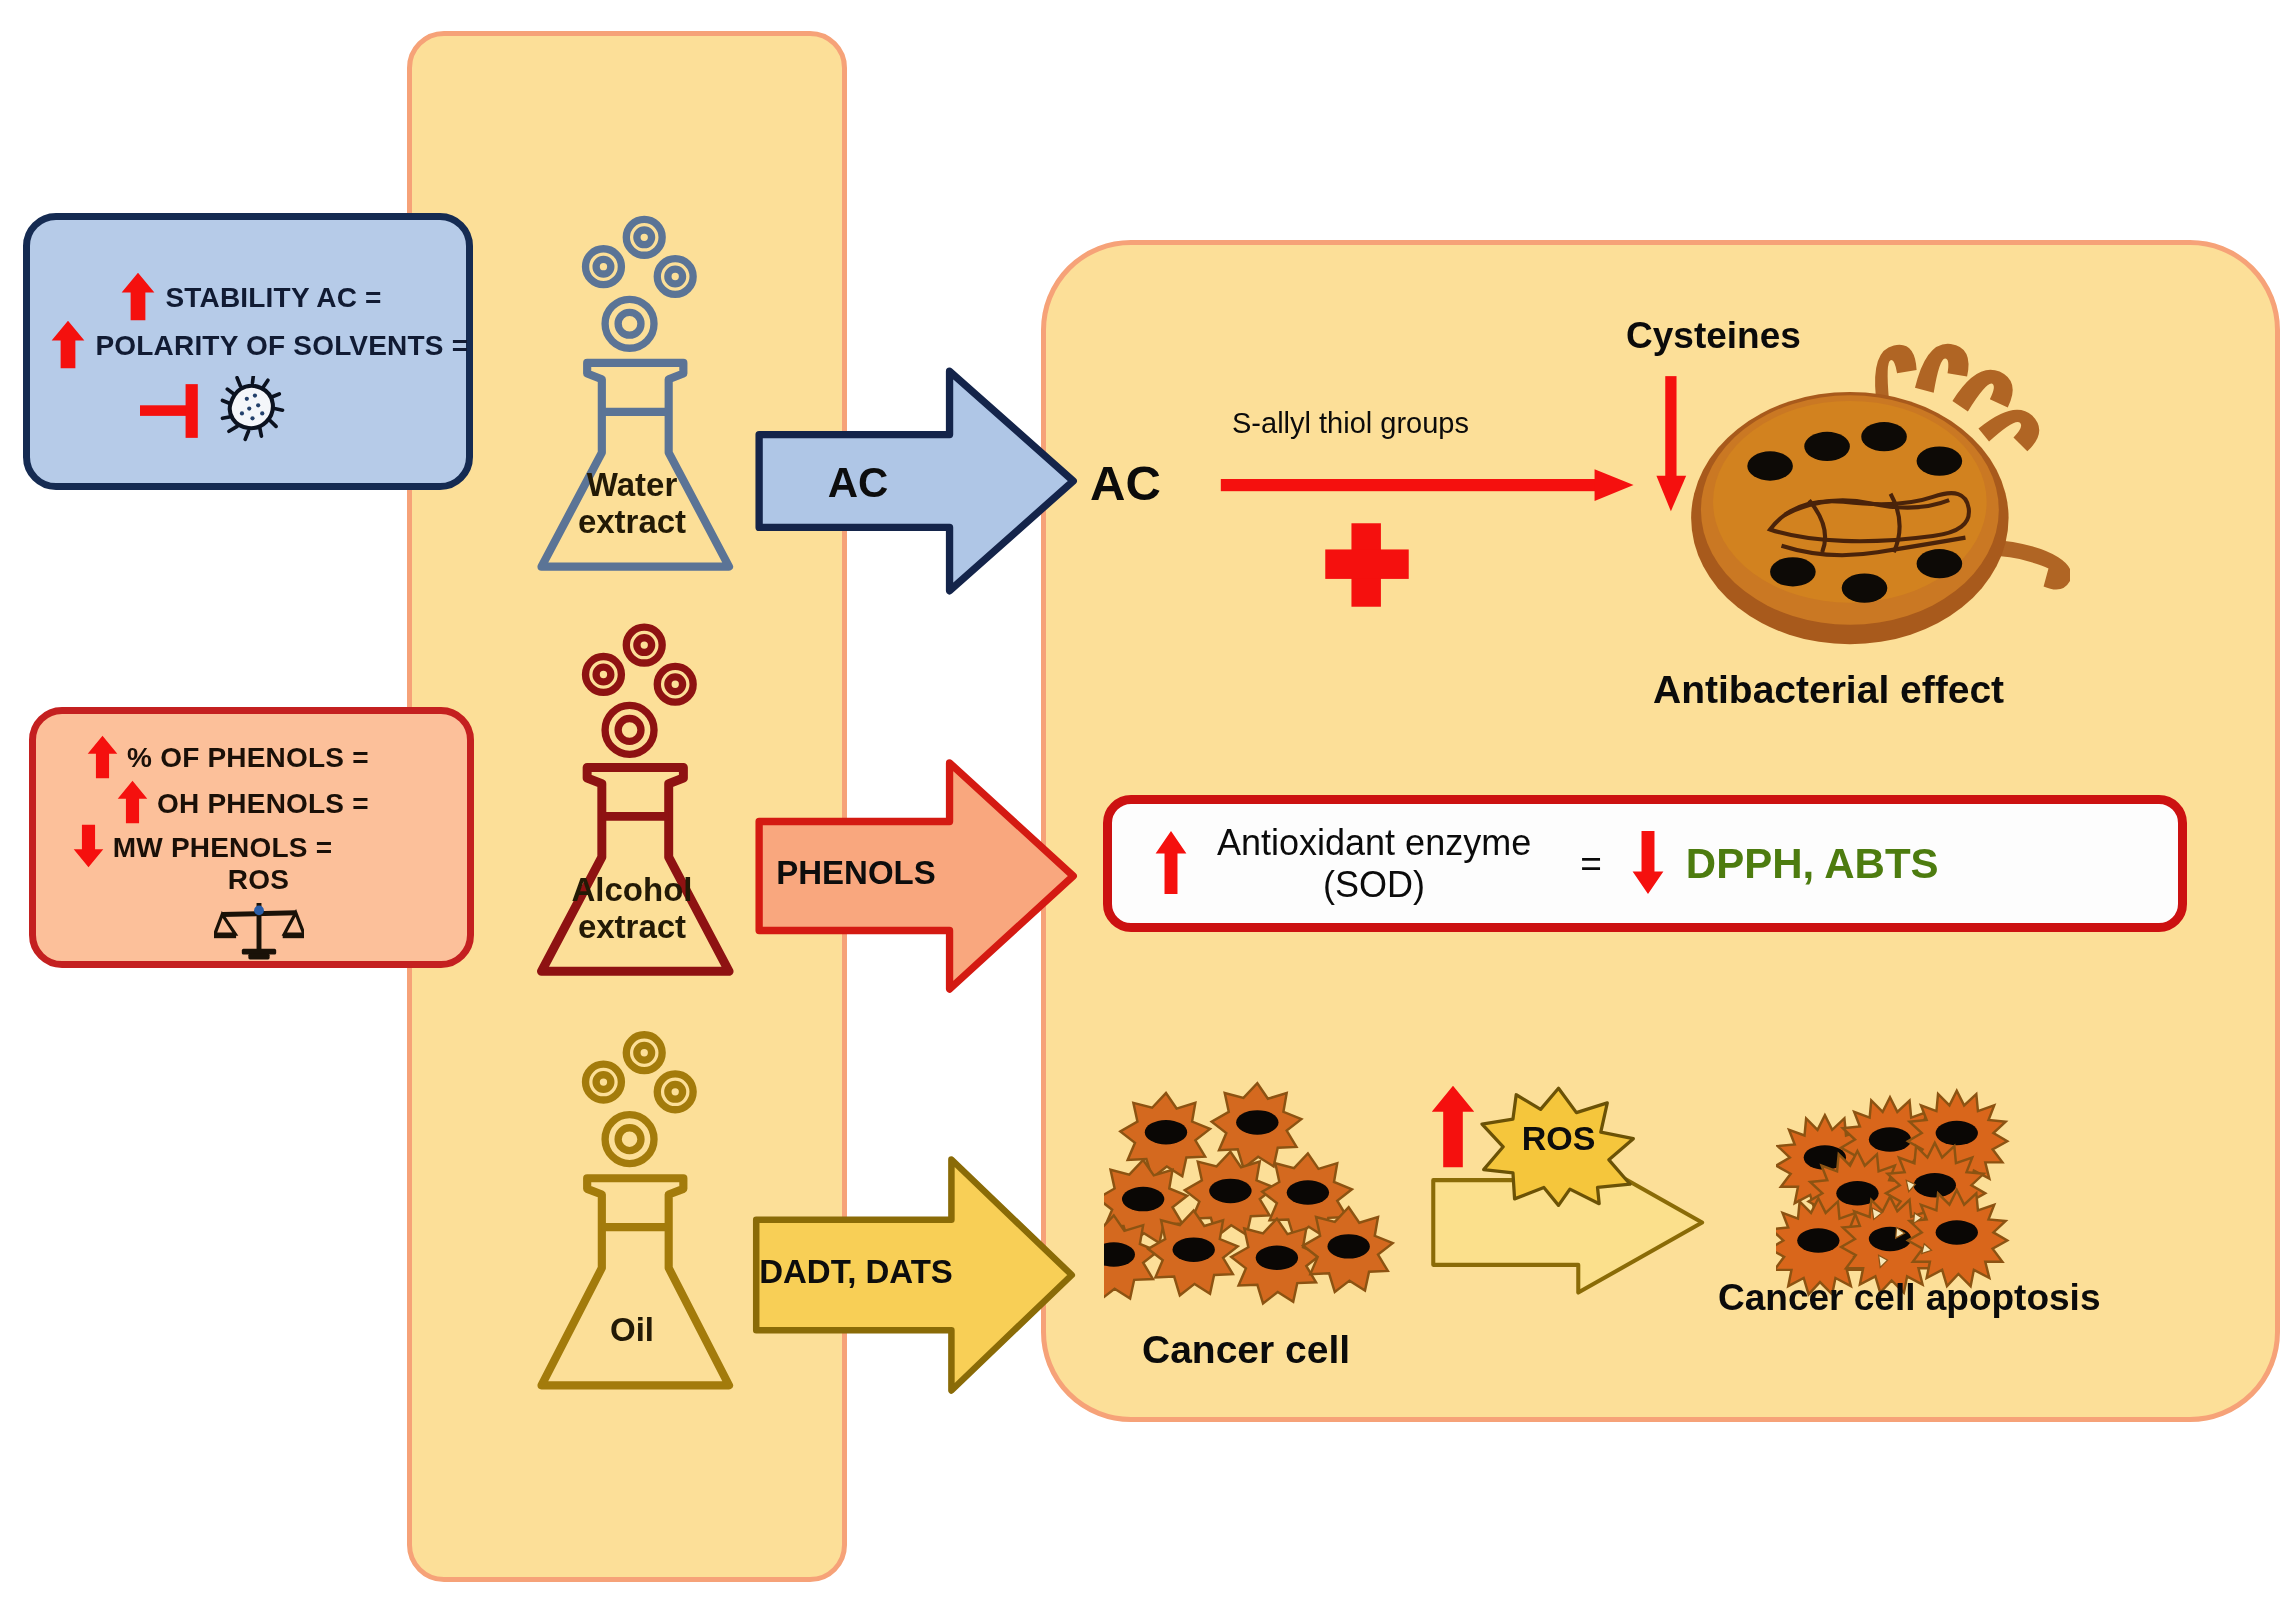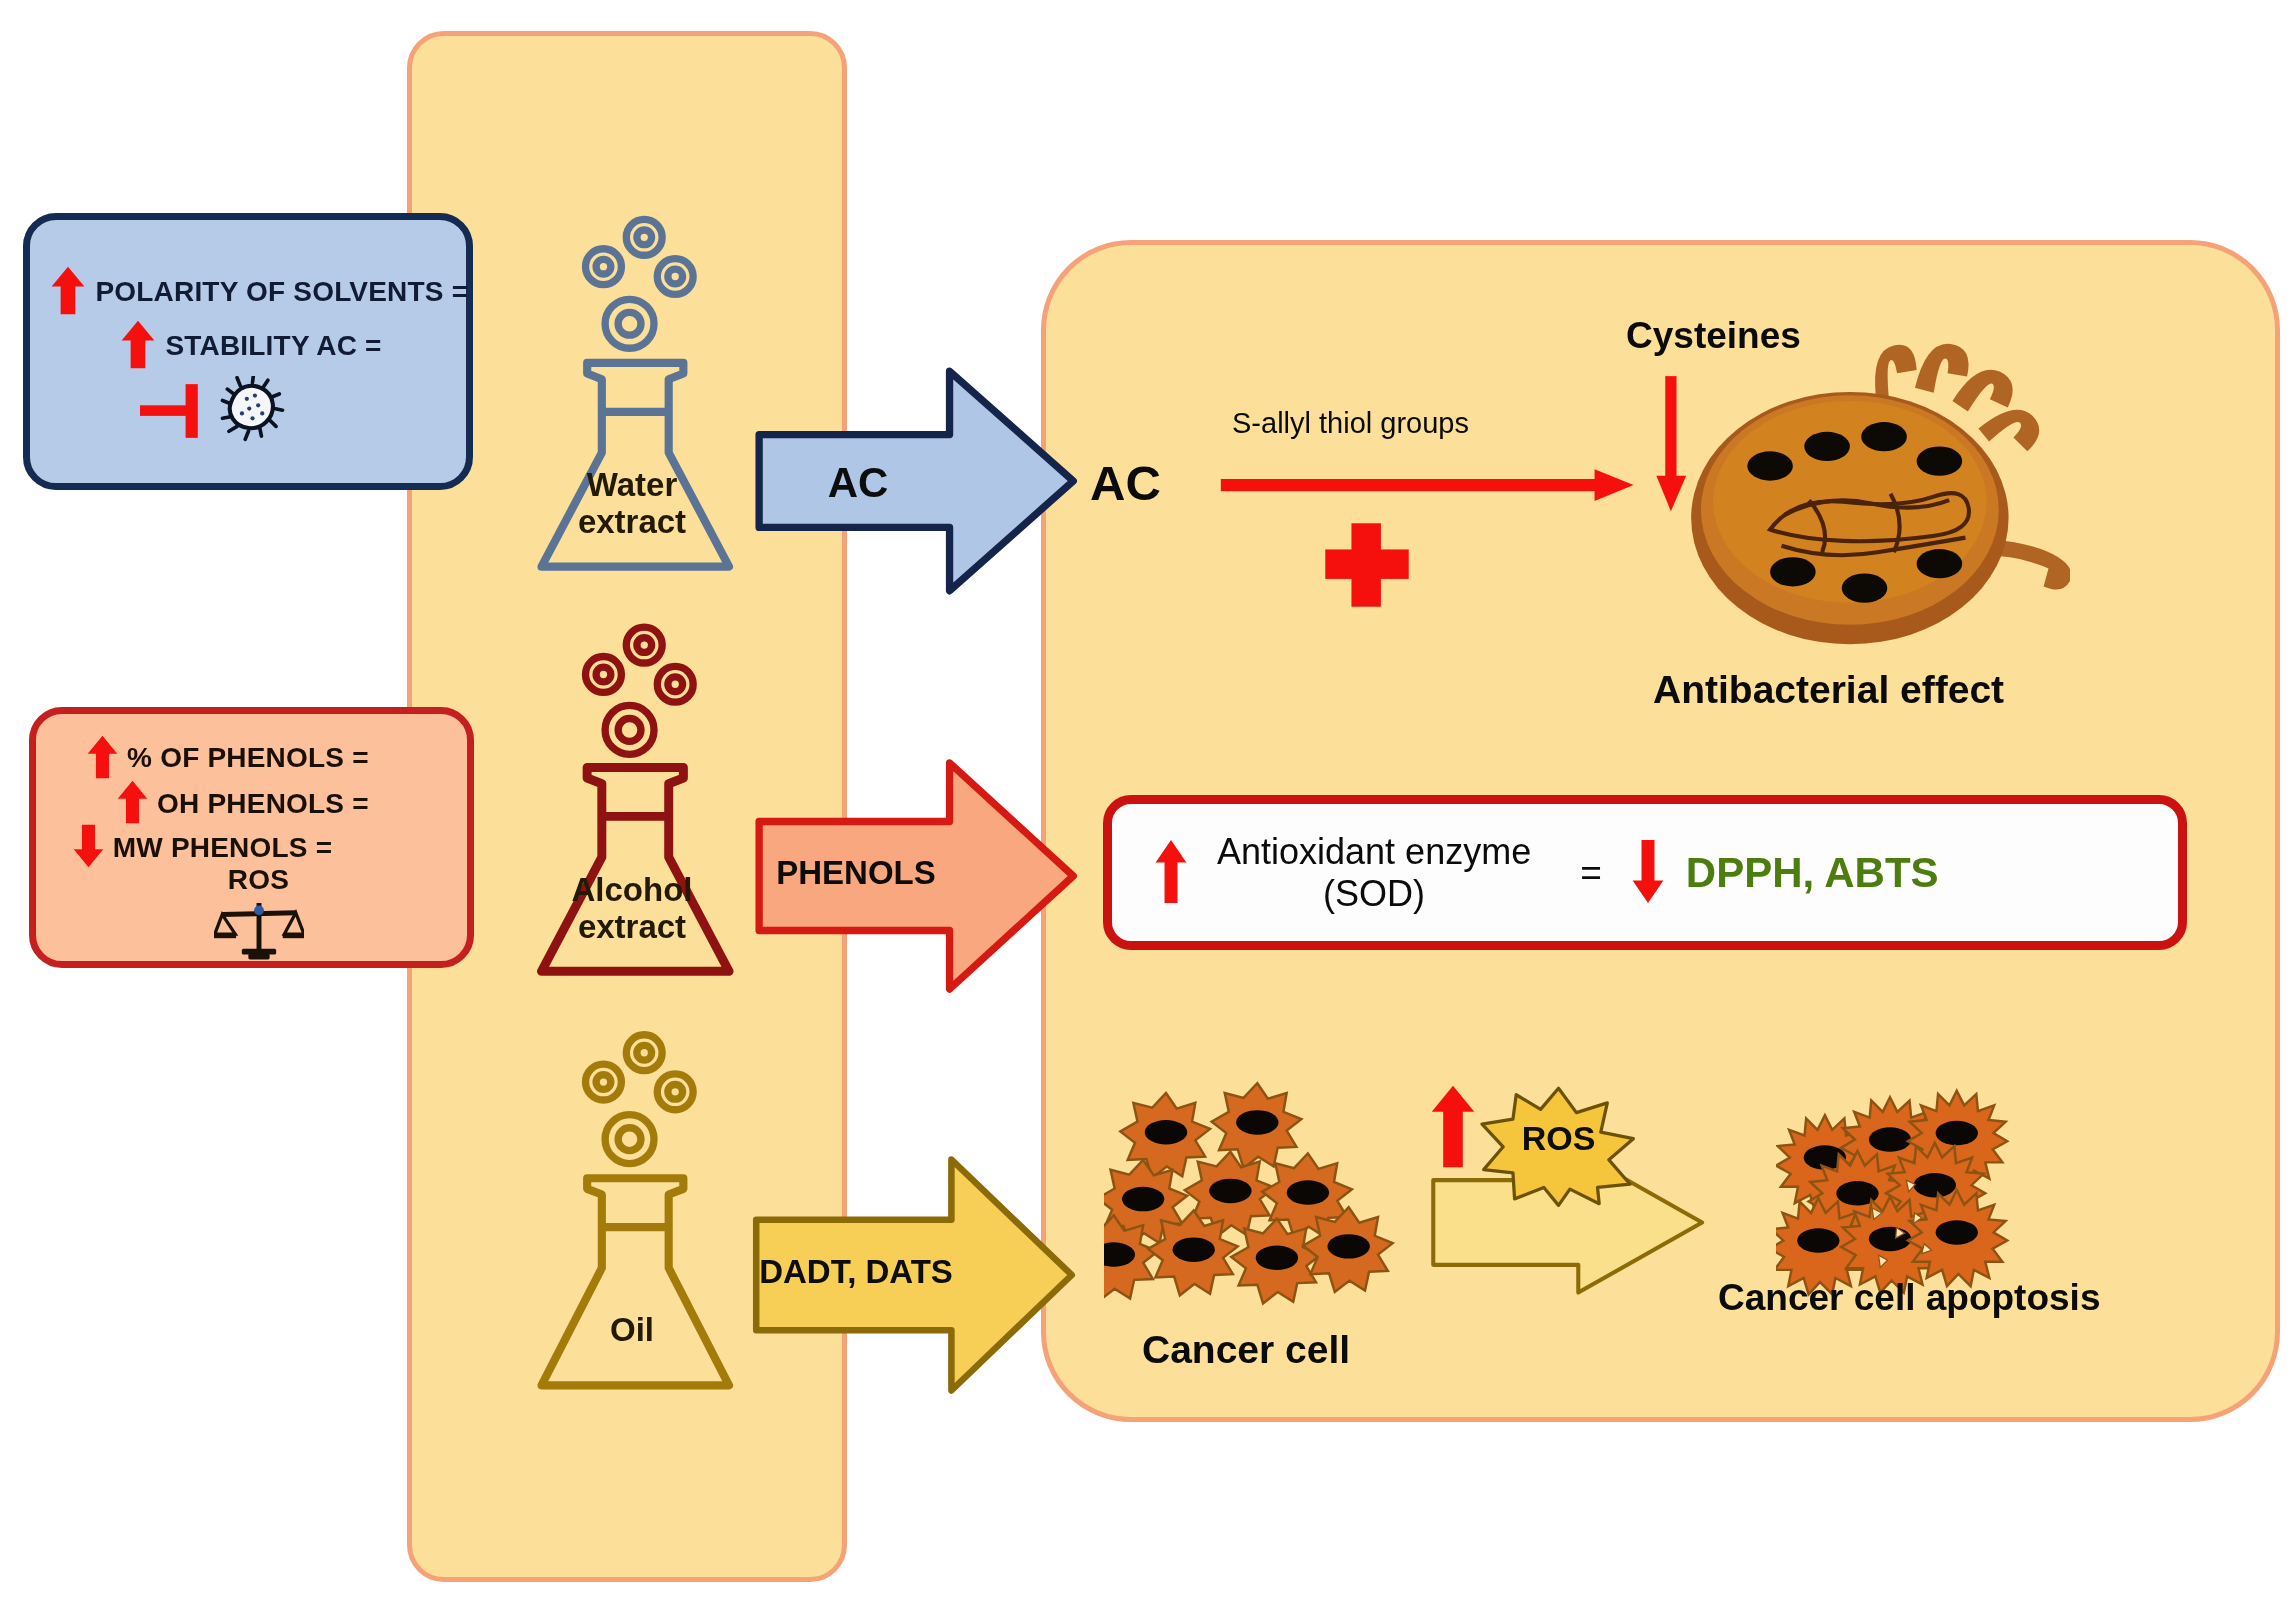--- a/index.html
+++ b/index.html
@@ -46,53 +46,53 @@
     position:absolute;font-weight:bold;color:#0d0d0d;white-space:nowrap;
     text-align:center;
   }
 
   
   .rp-text{position:absolute;color:#0b0b0b;white-space:nowrap;}
   .bold{font-weight:bold;}
 
   
   #antiox-card{
-    left:1103px;top:795px;width:1084px;height:155px;
+    left:1103px;top:795px;width:1084px;height:137px;
     background:#FDFDFD;border:9px solid #CC1111;border-radius:28px;
     box-sizing:border-box;display:flex;align-items:center;
   }
 
   .nowrap{white-space:nowrap;}
 </style>
 </head>
 <body>
 
 <div class="abs" id="left-strip"></div>
 
 <div class="abs" id="right-panel"></div>
 
 <div class="abs info-box" id="blue-box">
   <div class="abs" style="left:19.6px;top:51px;width:412px;">
+
+    <div class="boxline" style="justify-content:flex-start;margin-left:70px;">
+      <span style="margin-right:9.8px;">
+        <svg width="36" height="51" viewBox="0 0 44 62">
+            <path d="M22 2 L42 26 L31 26 L31 60 L13 60 L13 26 L2 26 Z" fill="#F5100E"></path>
+          </svg>
+      </span>
+      <span class="bxtxt">STABILITY AC =</span>
+    </div>
 
     <div class="boxline" style="justify-content:flex-start;margin-top:-6.5px;">
       <span style="margin-right:9.8px;">
         <svg width="36" height="51" viewBox="0 0 44 62">
             <path d="M22 2 L42 26 L31 26 L31 60 L13 60 L13 26 L2 26 Z" fill="#F5100E"></path>
           </svg>
       </span>
       <span class="bxtxt">POLARITY OF SOLVENTS =</span>
-    </div>
-
-    <div class="boxline" style="justify-content:flex-start;margin-left:70px;">
-      <span style="margin-right:9.8px;">
-        <svg width="36" height="51" viewBox="0 0 44 62">
-            <path d="M22 2 L42 26 L31 26 L31 60 L13 60 L13 26 L2 26 Z" fill="#F5100E"></path>
-          </svg>
-      </span>
-      <span class="bxtxt">STABILITY AC =</span>
     </div>
 
     <div class="boxline" style="justify-content:flex-start;margin-left:90px;margin-top:3.3px;">
       <span>
         <svg width="70" height="64" viewBox="0 0 86 78">
           <rect x="0" y="32" width="62" height="13" fill="#F5100E"></rect>
           <rect x="56" y="6" width="15" height="66" fill="#F5100E"></rect>
         </svg>
       </span>
       <span style="margin-left:6.5px;">

